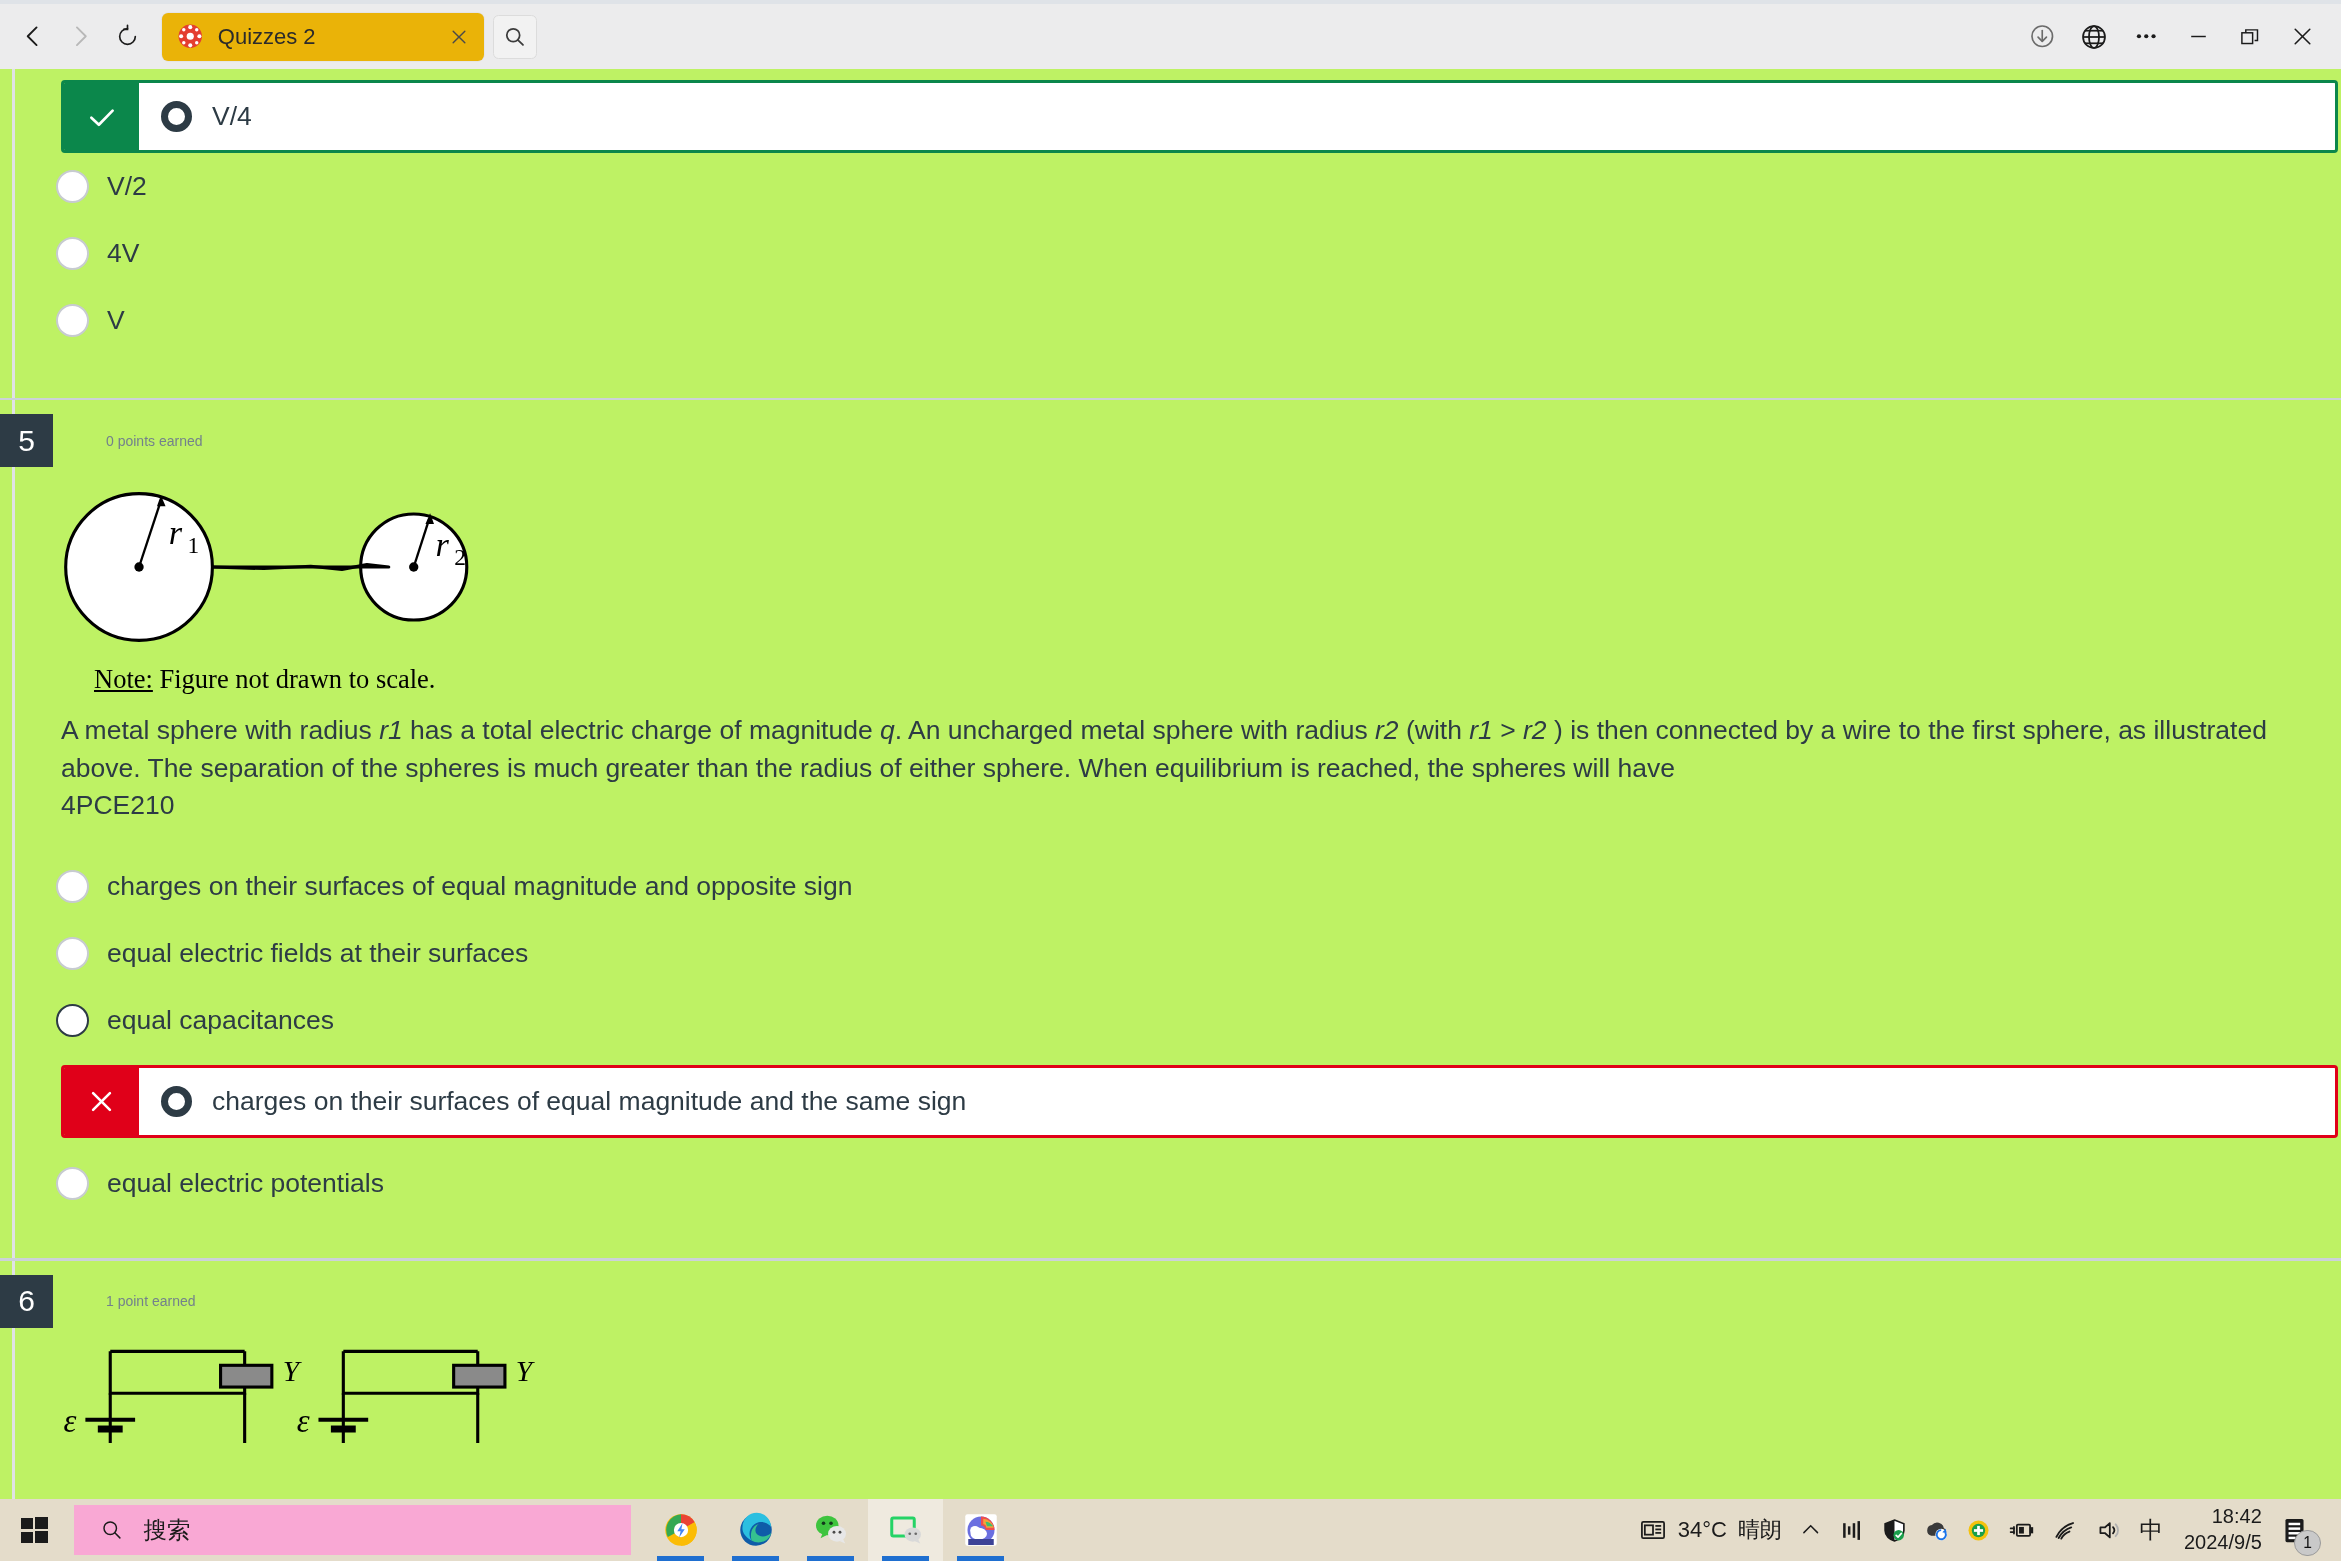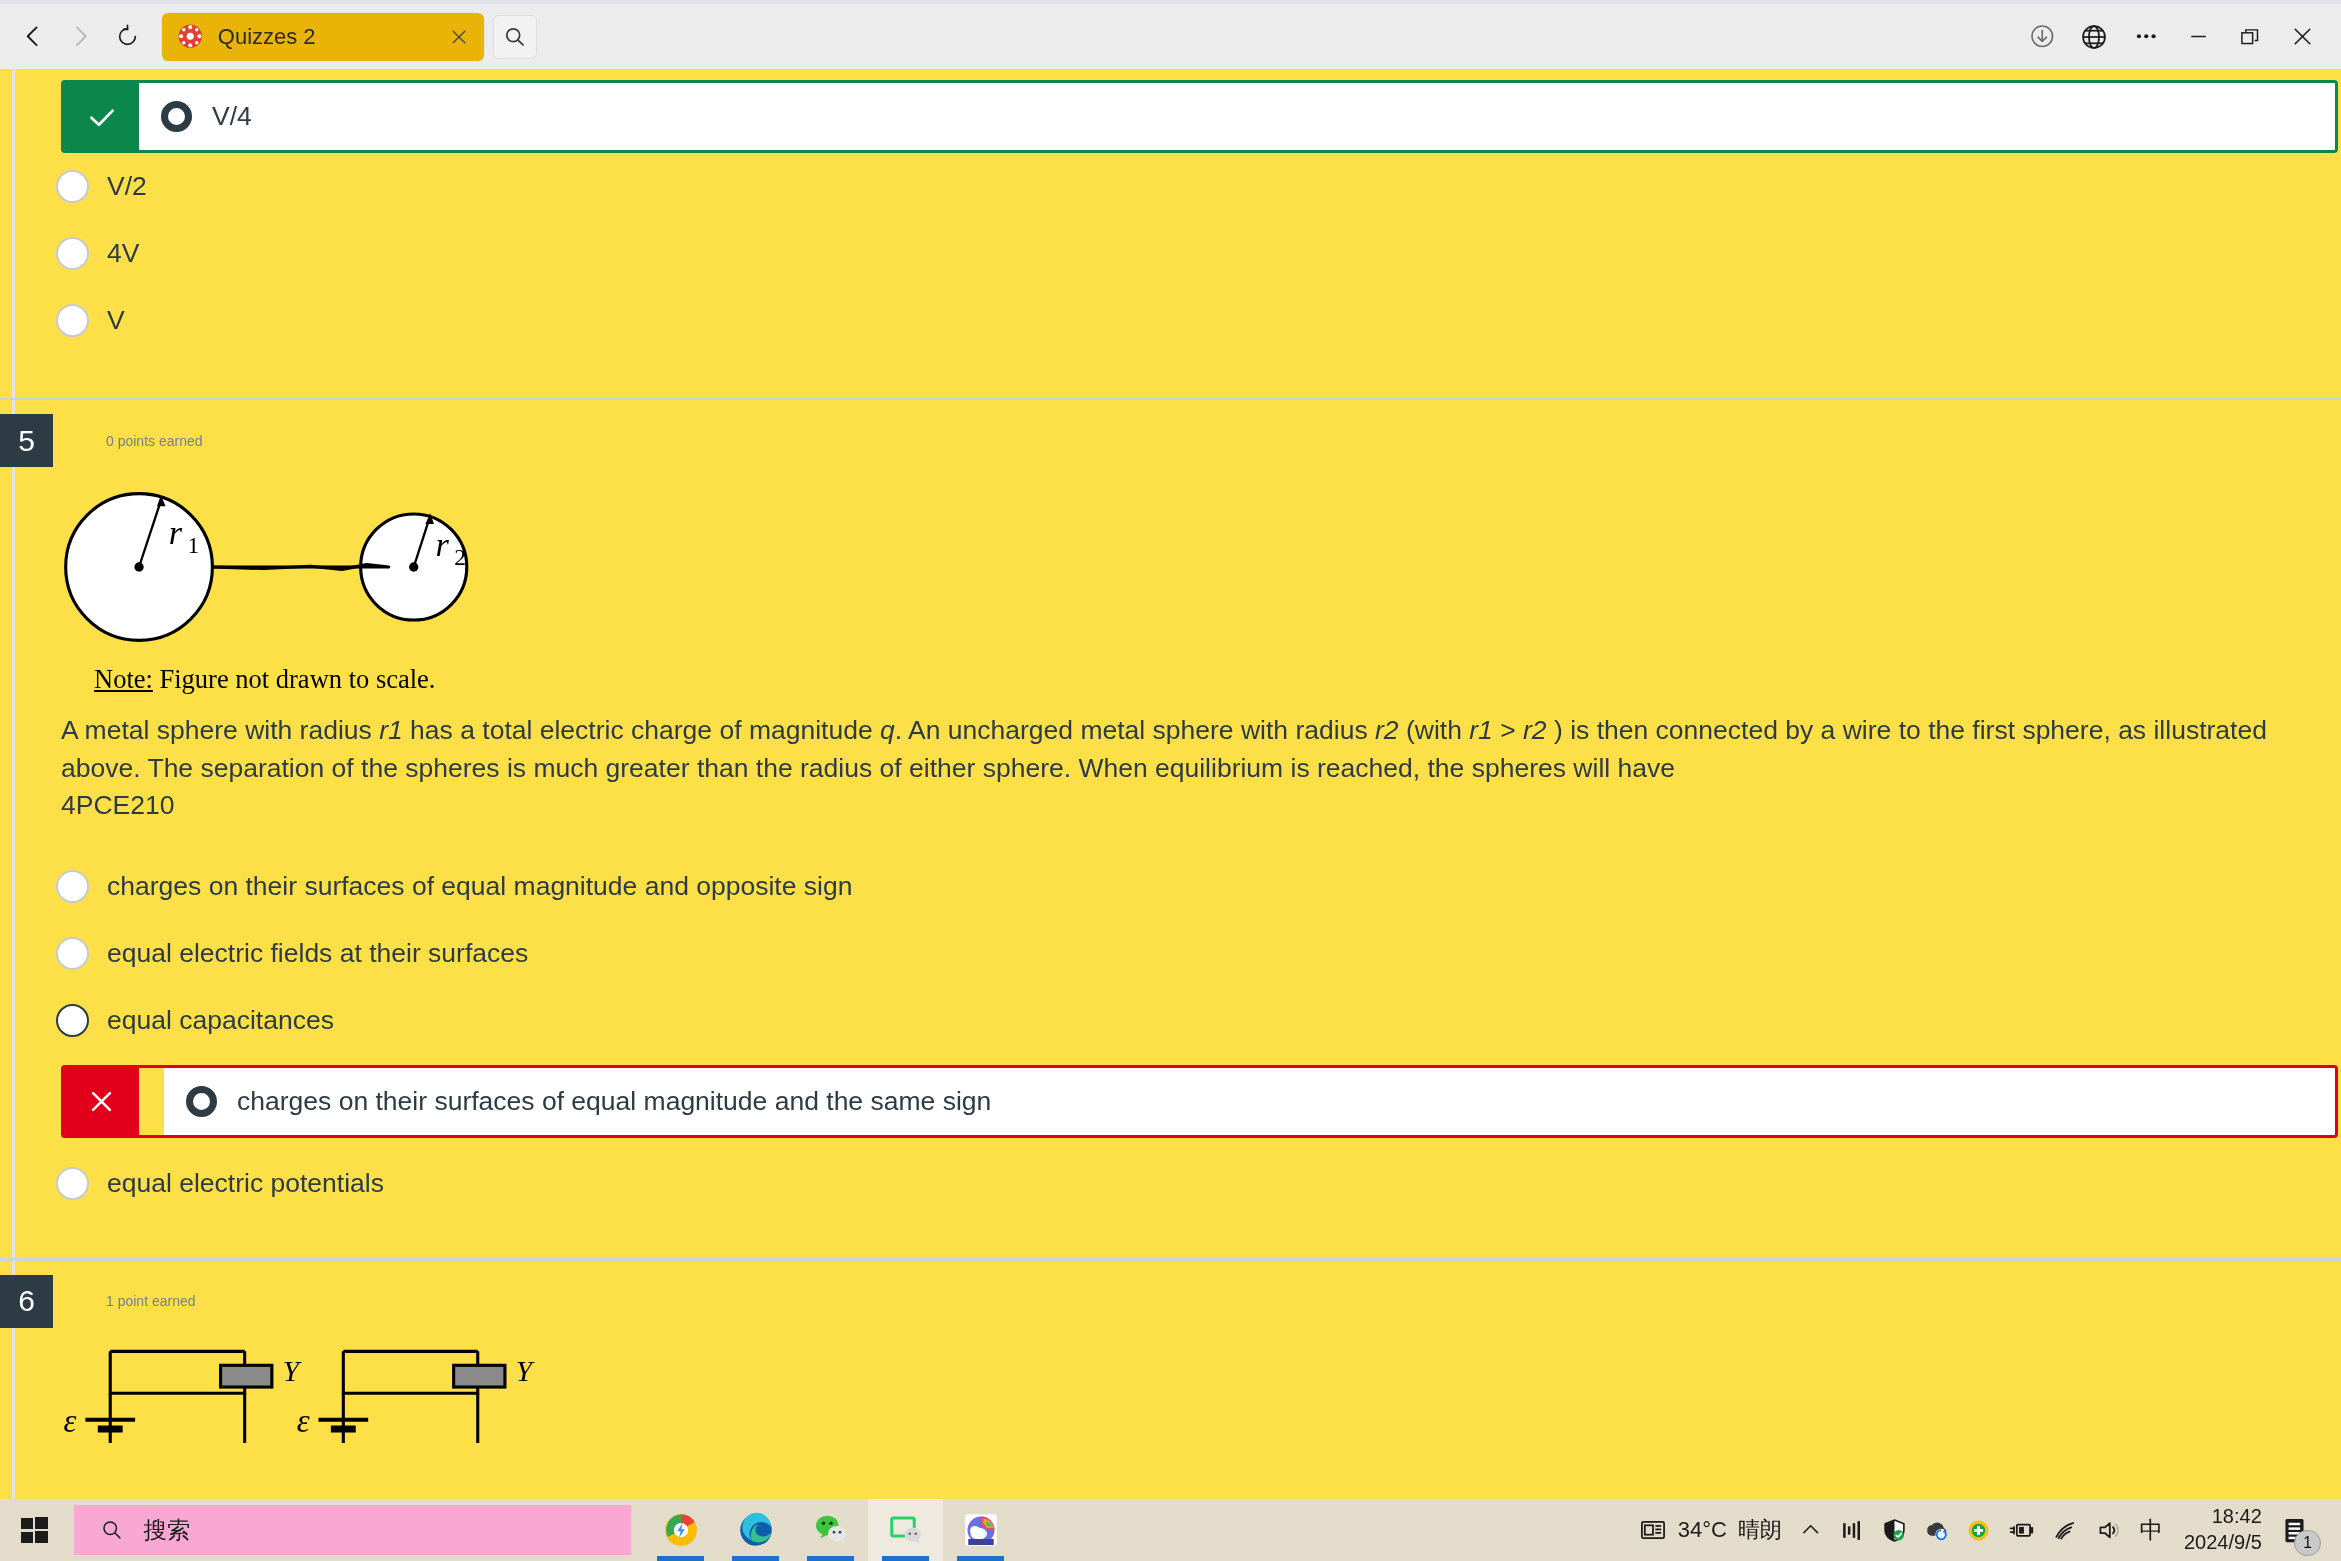--- a/index.html
+++ b/index.html
@@ -48,21 +48,21 @@
   .chrome-right {
     margin-left: auto; display: flex; align-items: center; gap: 0; padding-right: 14px;
   }
   .chrome-btn {
     width: 52px; height: 48px; display: flex; align-items: center; justify-content: center;
   }
 
   
   .page {
     position: absolute; left: 0; top: 69px; width: 2342px; height: 1461px;
-    background: #fde047; overflow: hidden;
+    background: #bef264; overflow: hidden;
   }
   .page-rail {
     position: absolute; left: 11.7px; top: 0; width: 3.1px; height: 1461px;
     background: #e0e2e5;
   }
 
   .content { position: absolute; left: 0; top: 0; width: 2342px; }
 
   
   .opt-row {
@@ -80,21 +80,21 @@
 
   
   .graded {
     position: relative;
     margin-left: 61px; margin-right: 3.9px;
     height: 73px;
     display: flex; align-items: stretch;
     border-radius: 3.9px; overflow: hidden;
   }
   .graded.correct { border: 3.1px solid #0b874b; }
-  .graded.incorrect { border: 3.1px solid #e00019; gap: 25px; }
+  .graded.incorrect { border: 3.1px solid #e00019; }
   .graded-mark {
     width: 75px; flex: 0 0 75px;
     display: flex; align-items: center; justify-content: center;
   }
   .graded.correct .graded-mark { background: #0b874b; }
   .graded.incorrect .graded-mark { background: #e00019; }
   .graded-body {
     flex: 1 1 auto; background: #fff;
     display: flex; align-items: center; padding-left: 22px;
   }

